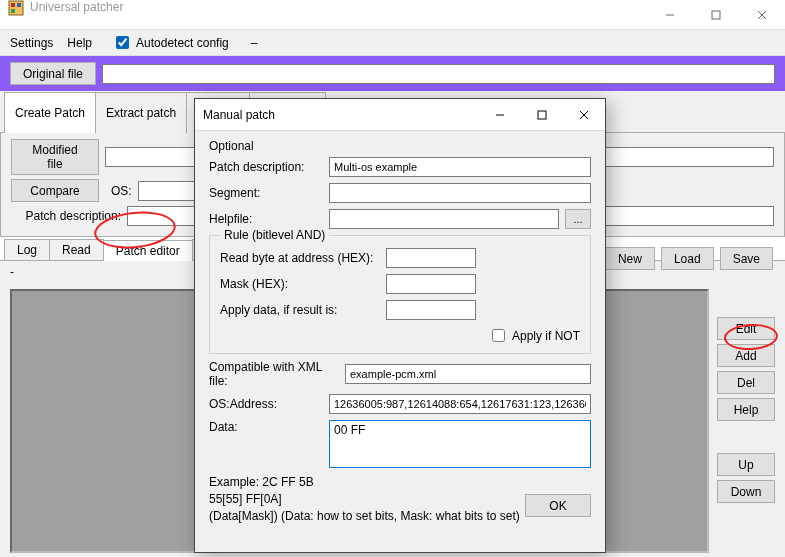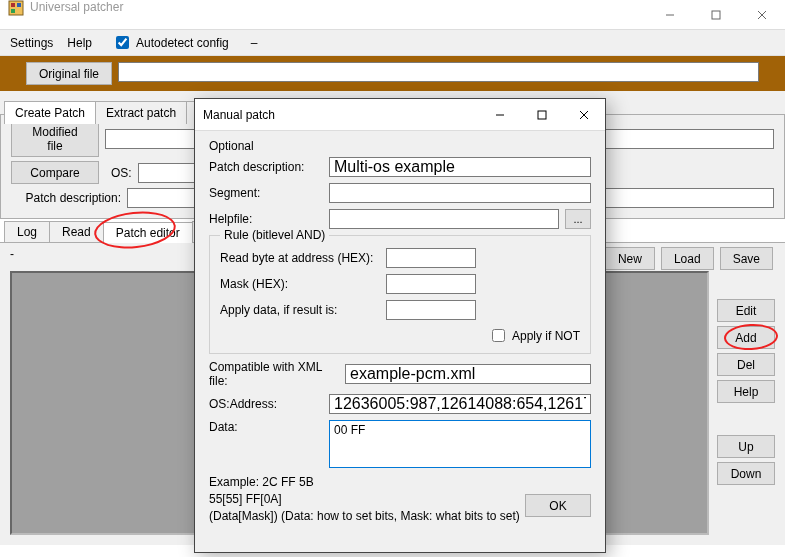--- a/index.html
+++ b/index.html
@@ -39,54 +39,54 @@
   padding: 0 10px;
   gap: 14px;
   background: #f0f0f0;
   border-bottom: 1px solid #e0e0e0;
 }
 .menubar .menu-item { color: #000; }
 .menubar .checkbox { display: flex; align-items: center; gap: 4px; margin-left: 6px; }
 .menubar .checkbox input { width: 13px; height: 13px; accent-color: #06b; }
 .menubar .dash { color: #000; margin-left: 8px; }
 .toolbar-row {
-  display: flex; align-items: flex-start;
-  padding: 6px 26px;
+  display: flex; align-items: center;
+  padding: 6px 10px;
   gap: 6px;
-  background: #a16207;
+  background: #8b5cf6;
 }
 .btn {
   background: #e1e1e1;
   border: 1px solid #adadad;
   padding: 3px 12px;
   font-family: inherit;
   font-size: 12px;
   min-height: 23px;
 }
 .text-input {
   border: 1px solid #7a7a7a;
   height: 20px;
   font-family: inherit;
-  font-size: 16px;
+  font-size: 11px;
   padding: 1px 4px;
   background: #fff;
 }
 .tabstrip {
   display: flex;
   padding: 0 4px;
   background: #f0f0f0;
   gap: 0;
 }
 .tab {
-  padding: 4px 10px;
+  padding: 13px 10px;
   border: 1px solid #adadad;
   border-bottom: none;
   background: #f0f0f0;
   position: relative;
-  top: 10px;
+  top: 1px;
   margin-right: -1px;
 }
 .tab.active {
   background: #fff;
   z-index: 2;
 }
 .tab-panel {
   border: 1px solid #adadad;
   background: #f0f0f0;
   padding: 6px 10px;

